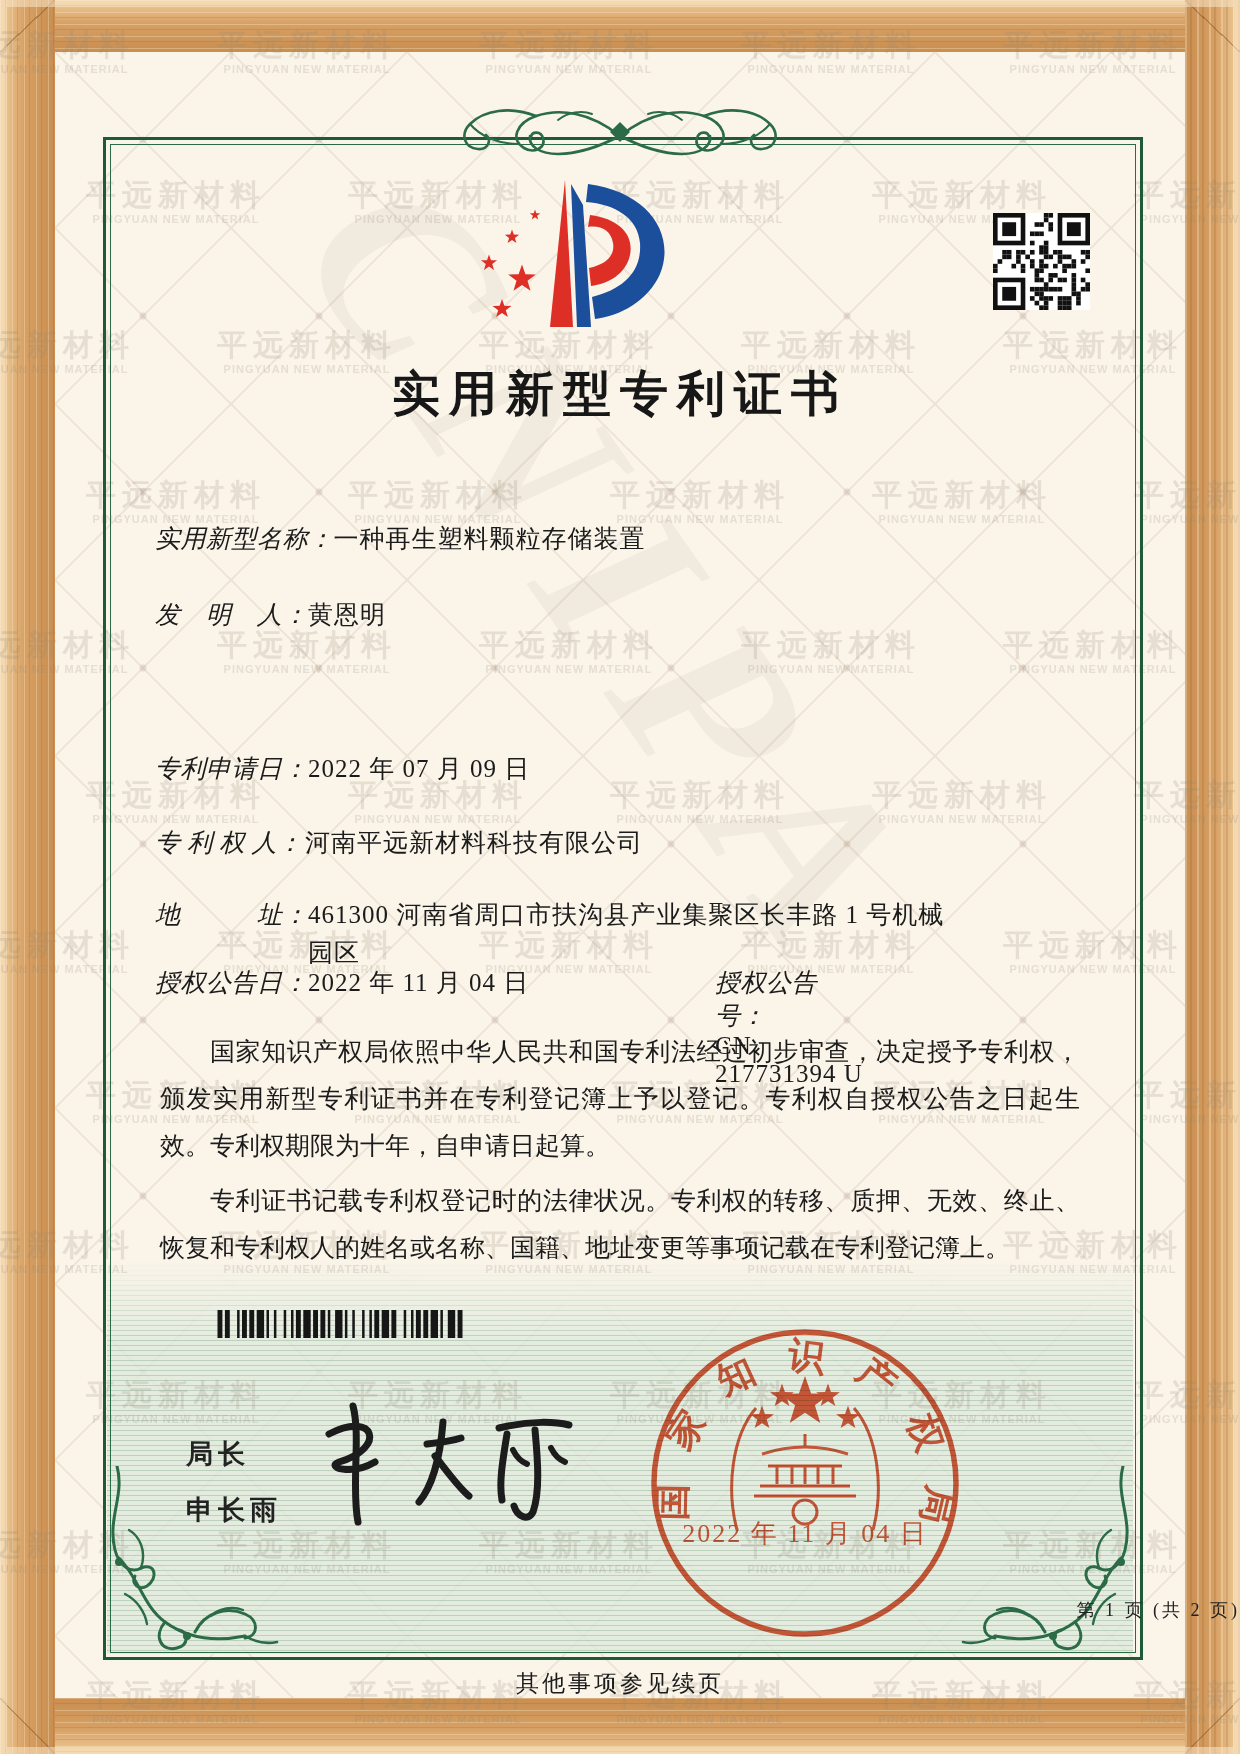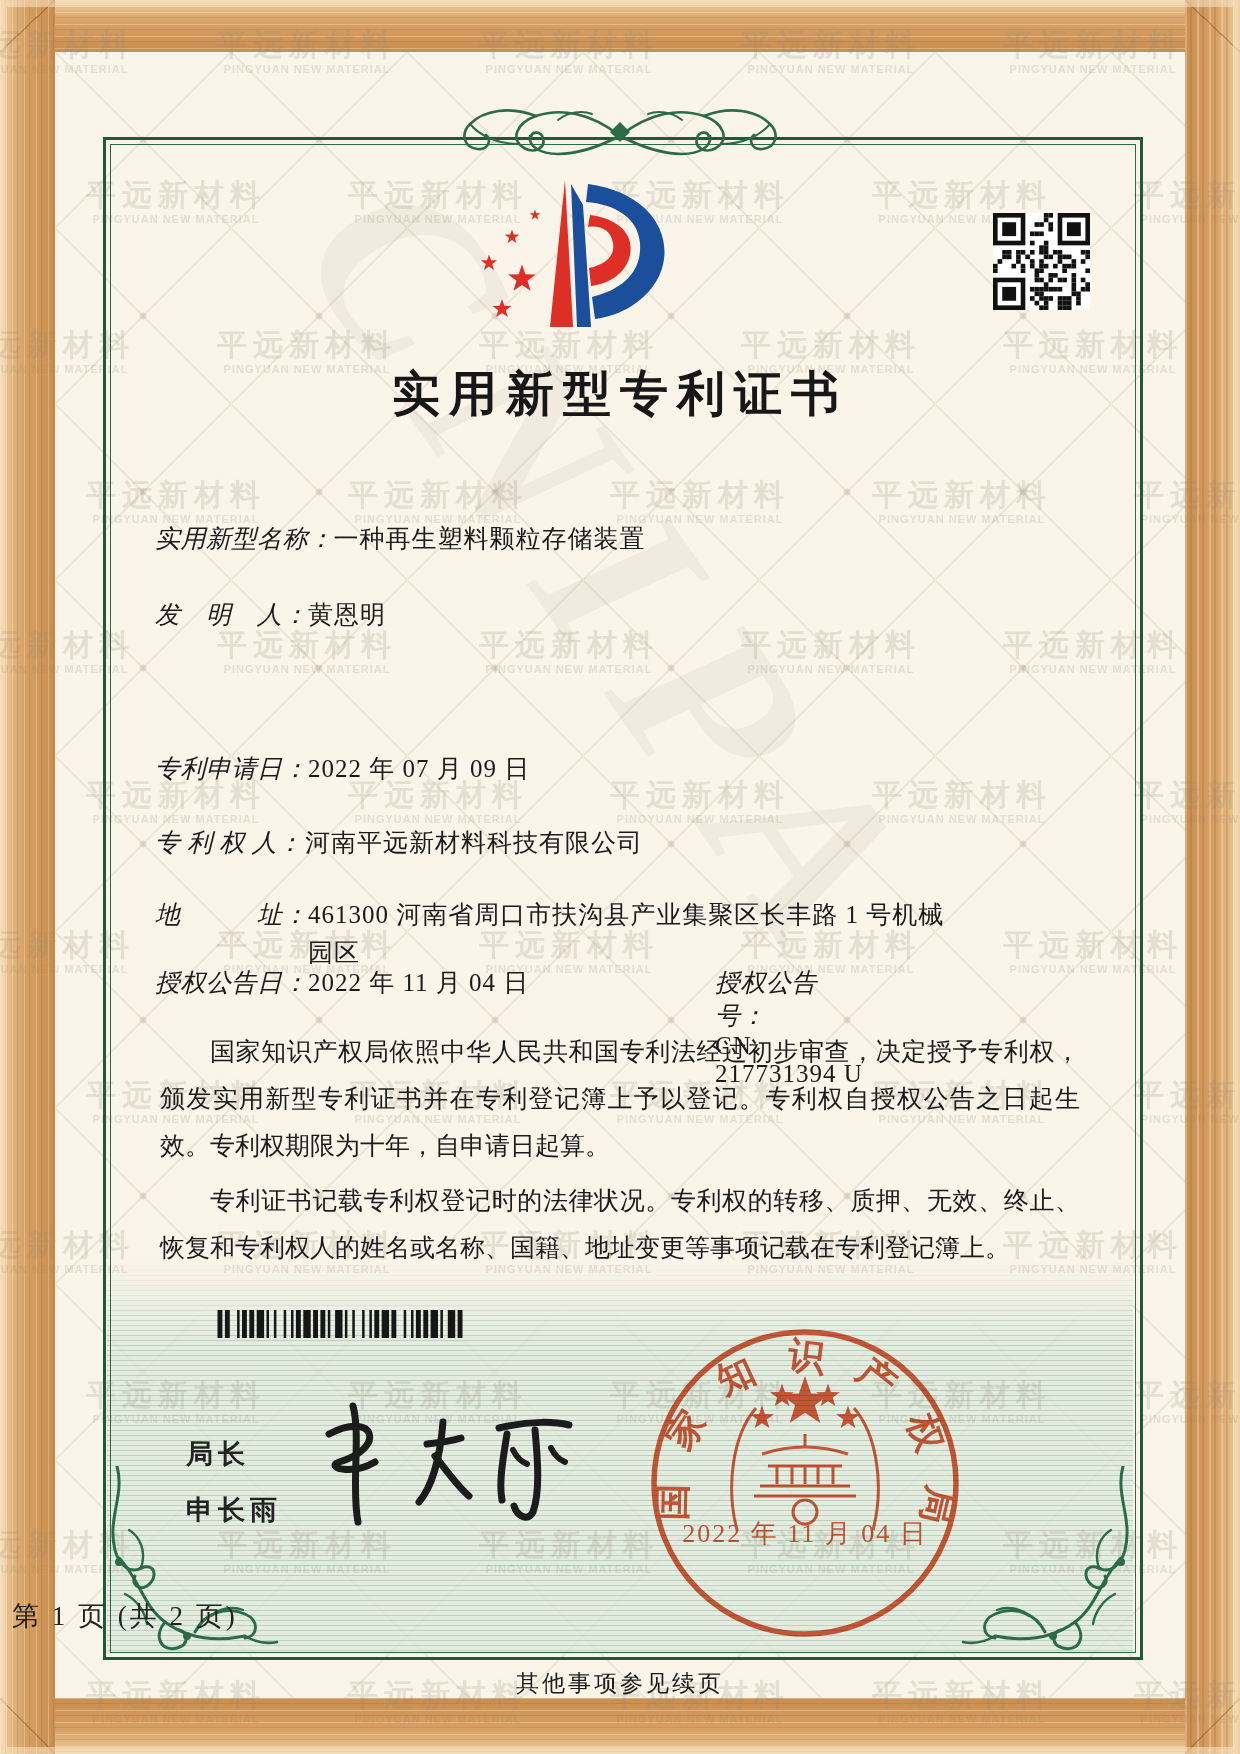--- a/index.html
+++ b/index.html
@@ -60,22 +60,22 @@
   .row .val{letter-spacing:1px;}
   .row.addr .val{display:inline-block;width:660px;vertical-align:top;line-height:38px;}
   .grant2{position:absolute;left:560px;top:0;}
   .paras{position:absolute;left:152px;width:936px;top:1020px;font-size:25px;line-height:47px;
          text-align:justify;color:#1b1b1b;}
   .paras p{margin:8px;text-indent:2em;}
   .signer-title{position:absolute;left:186px;top:1436px;font-size:27px;font-weight:bold;letter-spacing:5px;
         color:#222;font-family:"Liberation Sans",sans-serif;}
   .signer-name{position:absolute;left:186px;top:1492px;font-size:27px;font-weight:bold;letter-spacing:5px;
         color:#222;font-family:"Liberation Sans",sans-serif;}
-  .page-info{position:absolute;left:0;right:0;top:1598px;text-align:left;font-size:27px;
-        letter-spacing:3px;color:#222;margin-left:12px;}
+  .page-info{position:absolute;left:0;right:0;top:1598px;text-align:right;font-size:18px;
+        letter-spacing:3px;color:#222;}
   .footer-note{position:absolute;left:0;right:0;top:1668px;text-align:center;font-size:23px;
         letter-spacing:3px;color:#1b1b1b;}
   .logo{position:absolute;left:462px;top:175px;}
   .qr{position:absolute;left:993px;top:213px;}
   .barcode{position:absolute;left:180px;top:1310px;}
   .signature{position:absolute;left:295px;top:1392px;}
   .seal{position:absolute;left:640px;top:1318px;mix-blend-mode:multiply;opacity:.92;z-index:4;}
 </style>
 </head>
 <body>

